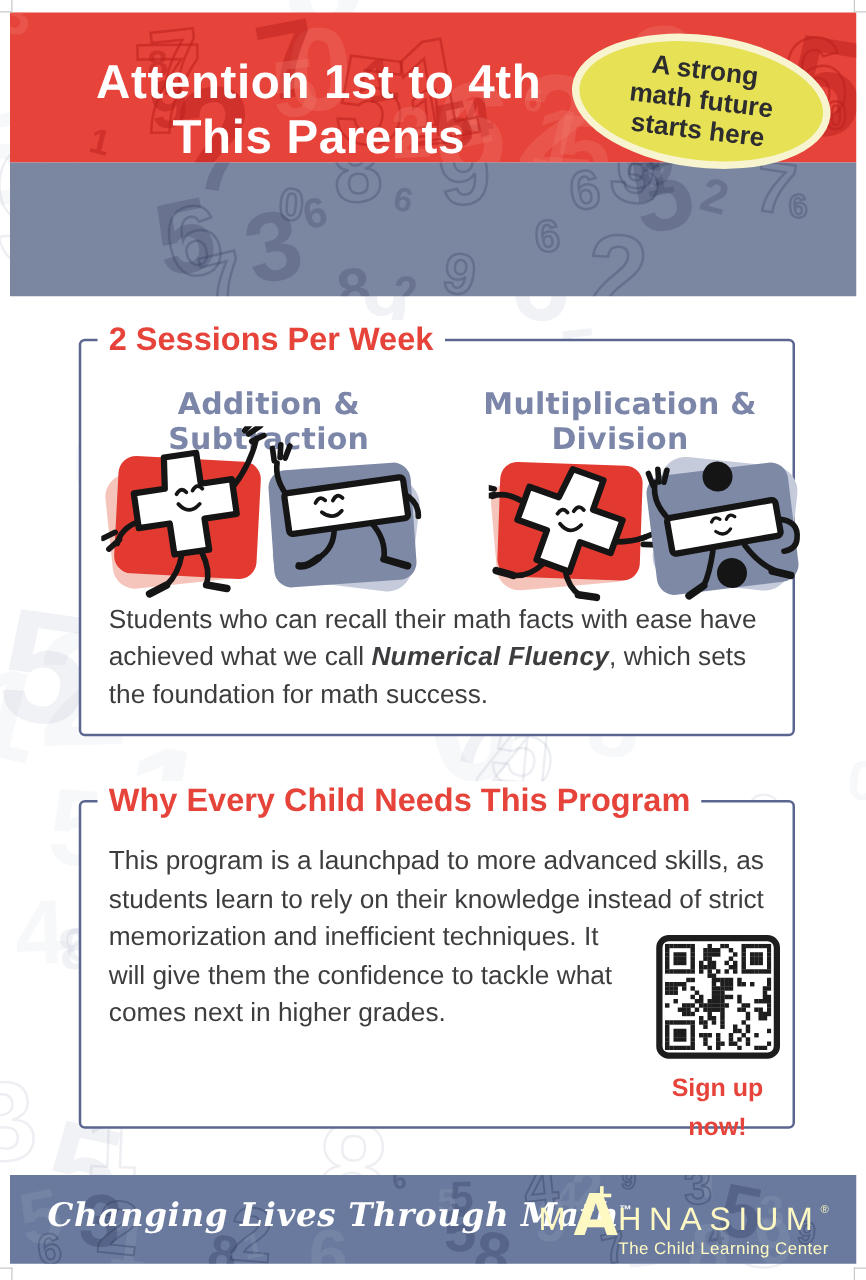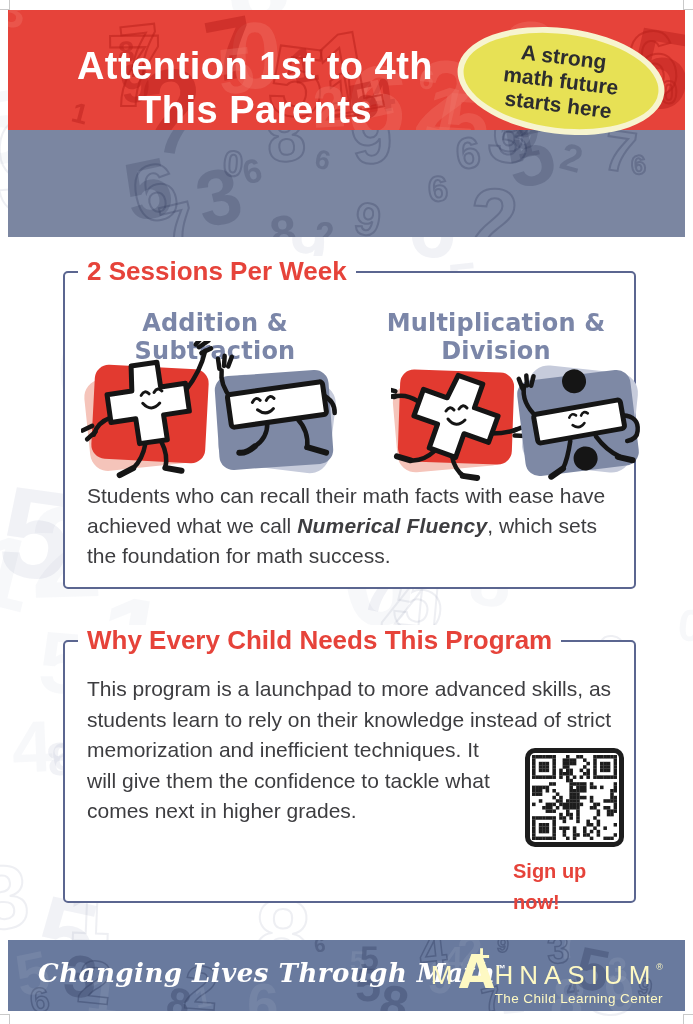--- a/index.html
+++ b/index.html
@@ -47,21 +47,21 @@
   .illu-right{left:326px;}
   .or-label{position:absolute;left:253px;top:118px;width:84px;text-align:center;
             font-weight:bold;font-size:38px;color:var(--or-blue,#7681a0);}
   .body-text{position:absolute;left:22px;top:208px;width:540px;margin:0;
              font-size:21px;line-height:30px;color:var(--body-text,#3d3d40);}
   .body-text b i{letter-spacing:0.2px;}
 
   .program-content{position:absolute;left:22px;top:32px;width:548px;
                    font-size:21px;line-height:30.5px;color:var(--body-text,#3d3d40);}
   .qr-spacer{float:right;width:1px;height:74px;}
-  .qr-block{float:right;clear:right;width:122px;margin-left:18px;}
+  .qr-block{float:right;clear:right;width:122px;margin-left:18px;text-align:center;}
   .qr-box{width:89px;height:89px;margin:0 auto;background:#fff;border:5px solid #1d1d1d;
           border-radius:10px;display:flex;align-items:center;justify-content:center;}
   .qr-caption{margin-top:9px;font-weight:bold;font-size:20px;color:var(--brand-red,#e6433a);}
 
   
   .footer{position:absolute;left:8px;top:940px;width:677px;height:71px;
           background:var(--footer-blue,#697a9e);z-index:1;overflow:hidden;}
   .footer-tagline{position:absolute;left:30px;top:18px;color:#fff;z-index:2;
                   font-family:"DejaVu Serif",serif;font-style:italic;font-weight:bold;
                   font-size:26px;letter-spacing:0.5px;}

